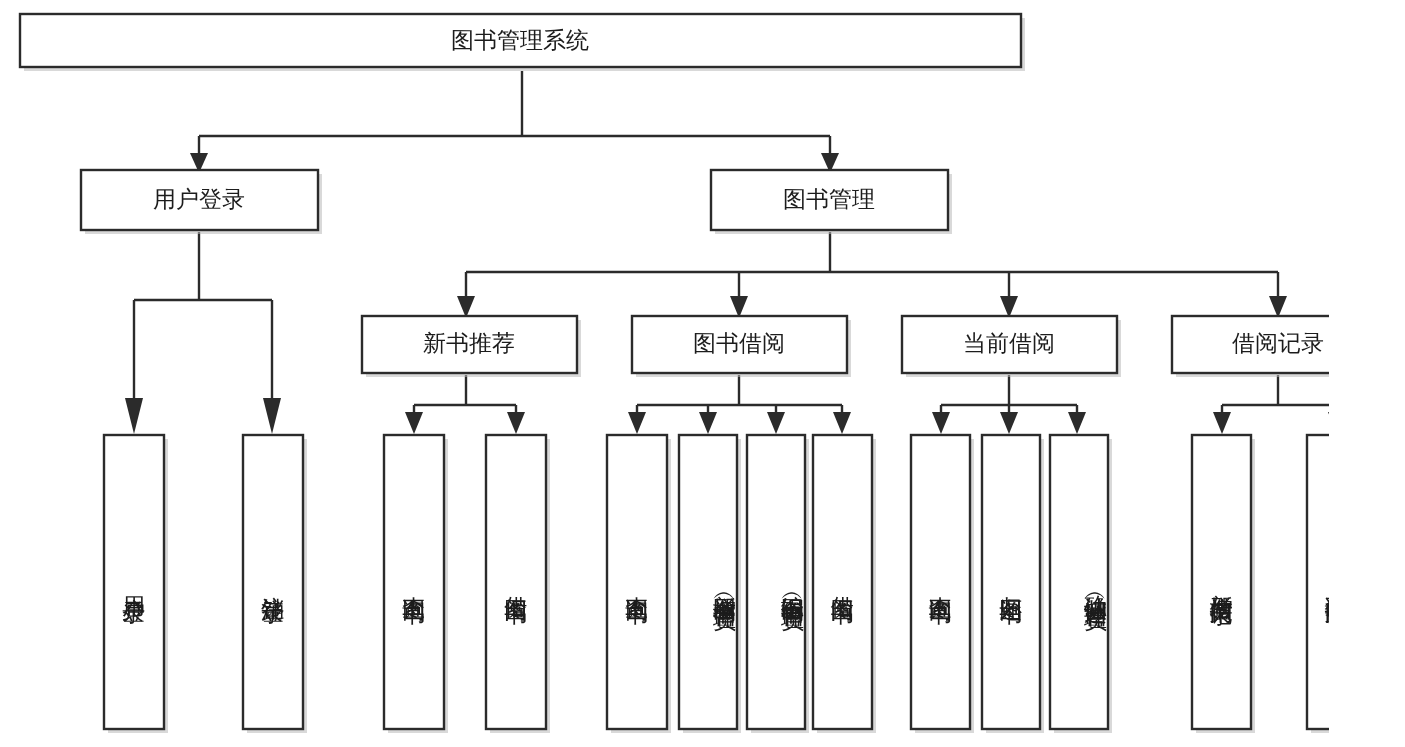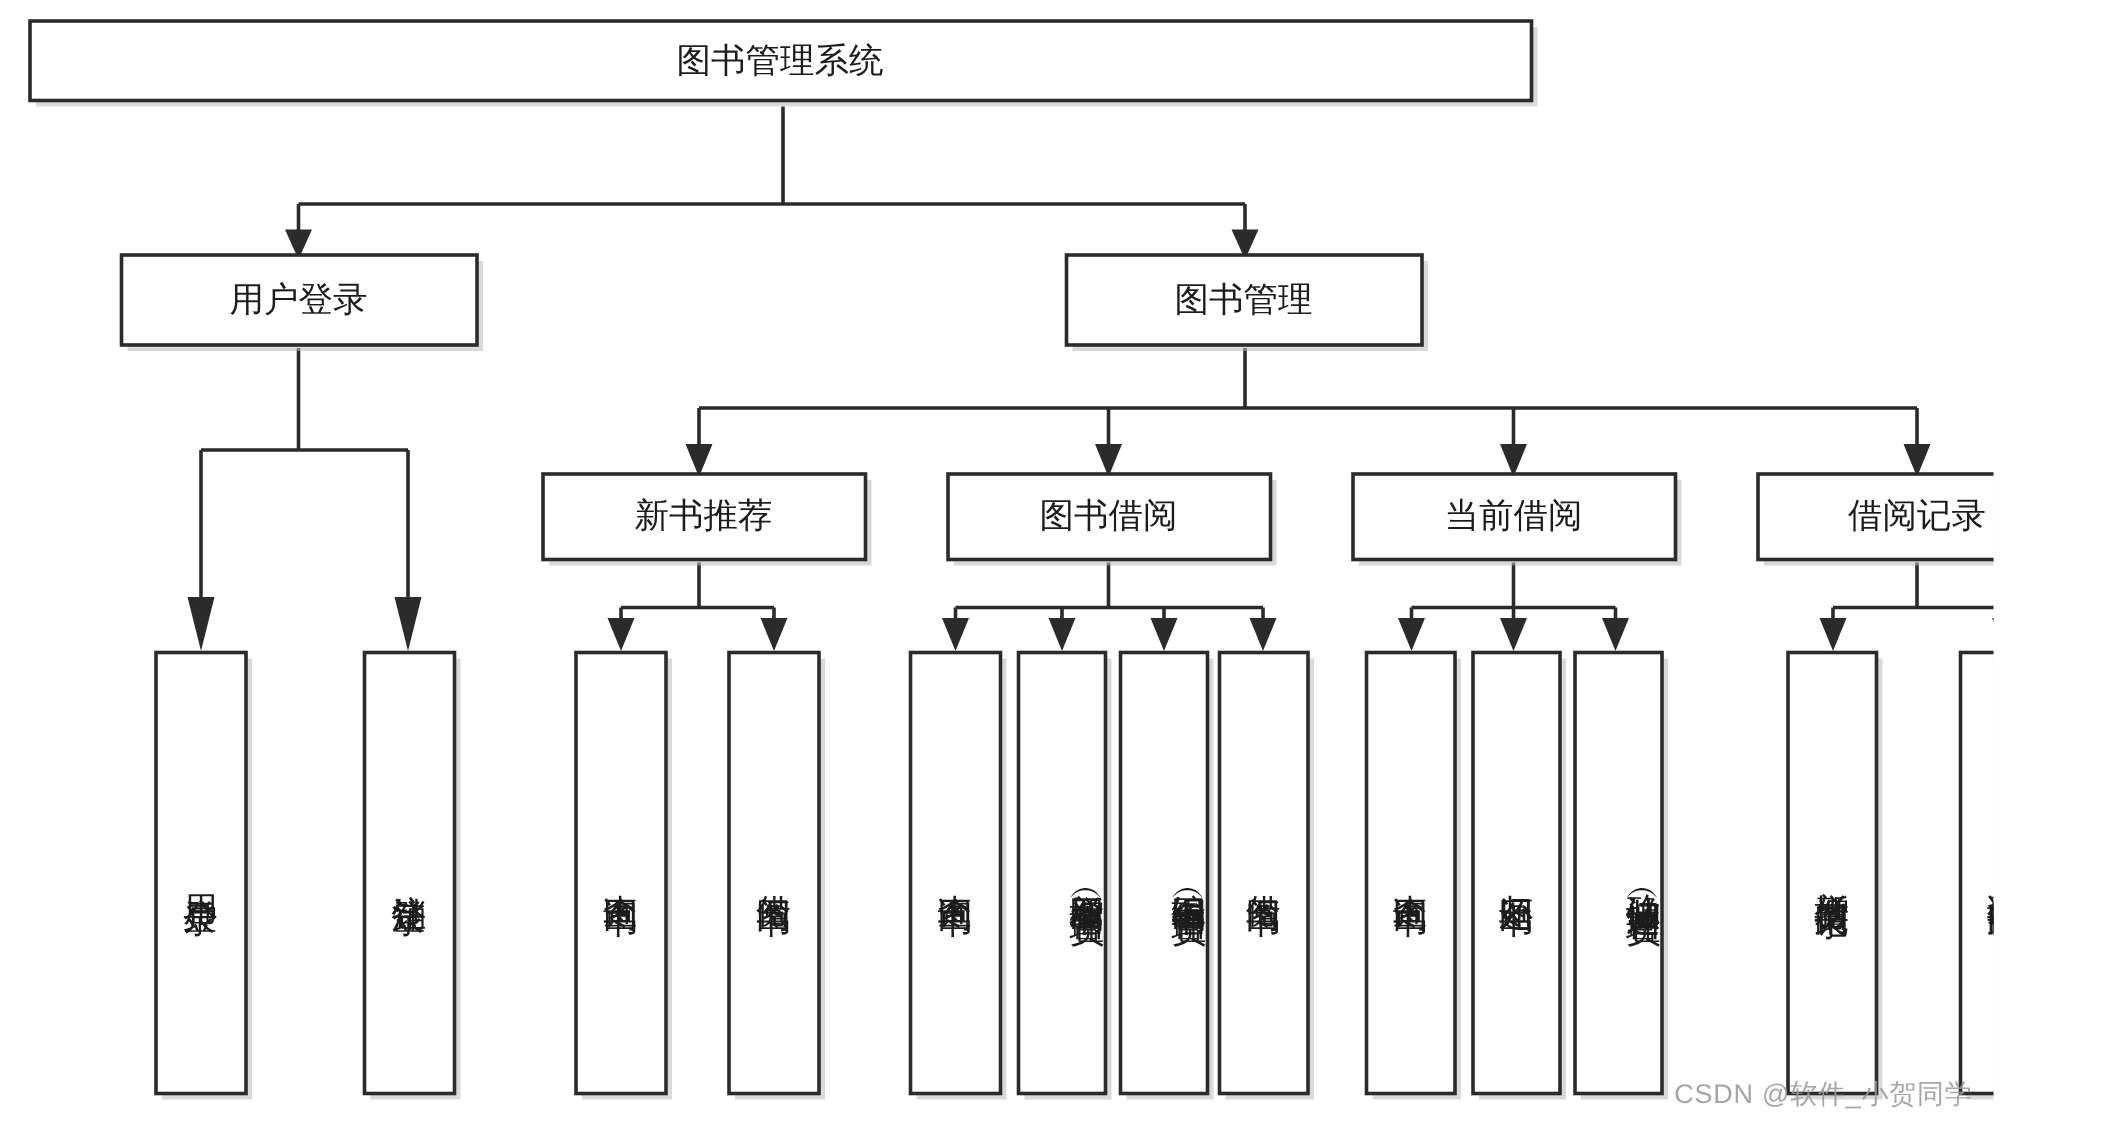--- a/index.html
+++ b/index.html
@@ -262,15 +262,14 @@
   <div class="leaf-label-wrap" style="left:747px; top:443px; width:58px; height:286px; align-items:flex-start;">编辑图书（管理员）</div>
   <div class="leaf-label-wrap" style="left:813px; top:435px; width:59px; height:294px;">借阅图书</div>
 
   <div class="leaf-label-wrap" style="left:911px; top:435px; width:59px; height:294px;">查询图书</div>
   <div class="leaf-label-wrap" style="left:982px; top:435px; width:58px; height:294px;">归还图书</div>
   <div class="leaf-label-wrap" style="left:1050px; top:443px; width:58px; height:286px; align-items:flex-start;">确认归还（管理员）</div>
 
   <div class="leaf-label-wrap" style="left:1192px; top:435px; width:59px; height:294px;">新增借阅记录</div>
   <div class="leaf-label-wrap" style="left:1307px; top:435px; width:59px; height:294px;">查询借阅记录</div>
 
-  <div class="watermark">CSDN @软件_小贺同学</div>
 
 </div>
 
 </body></html>

